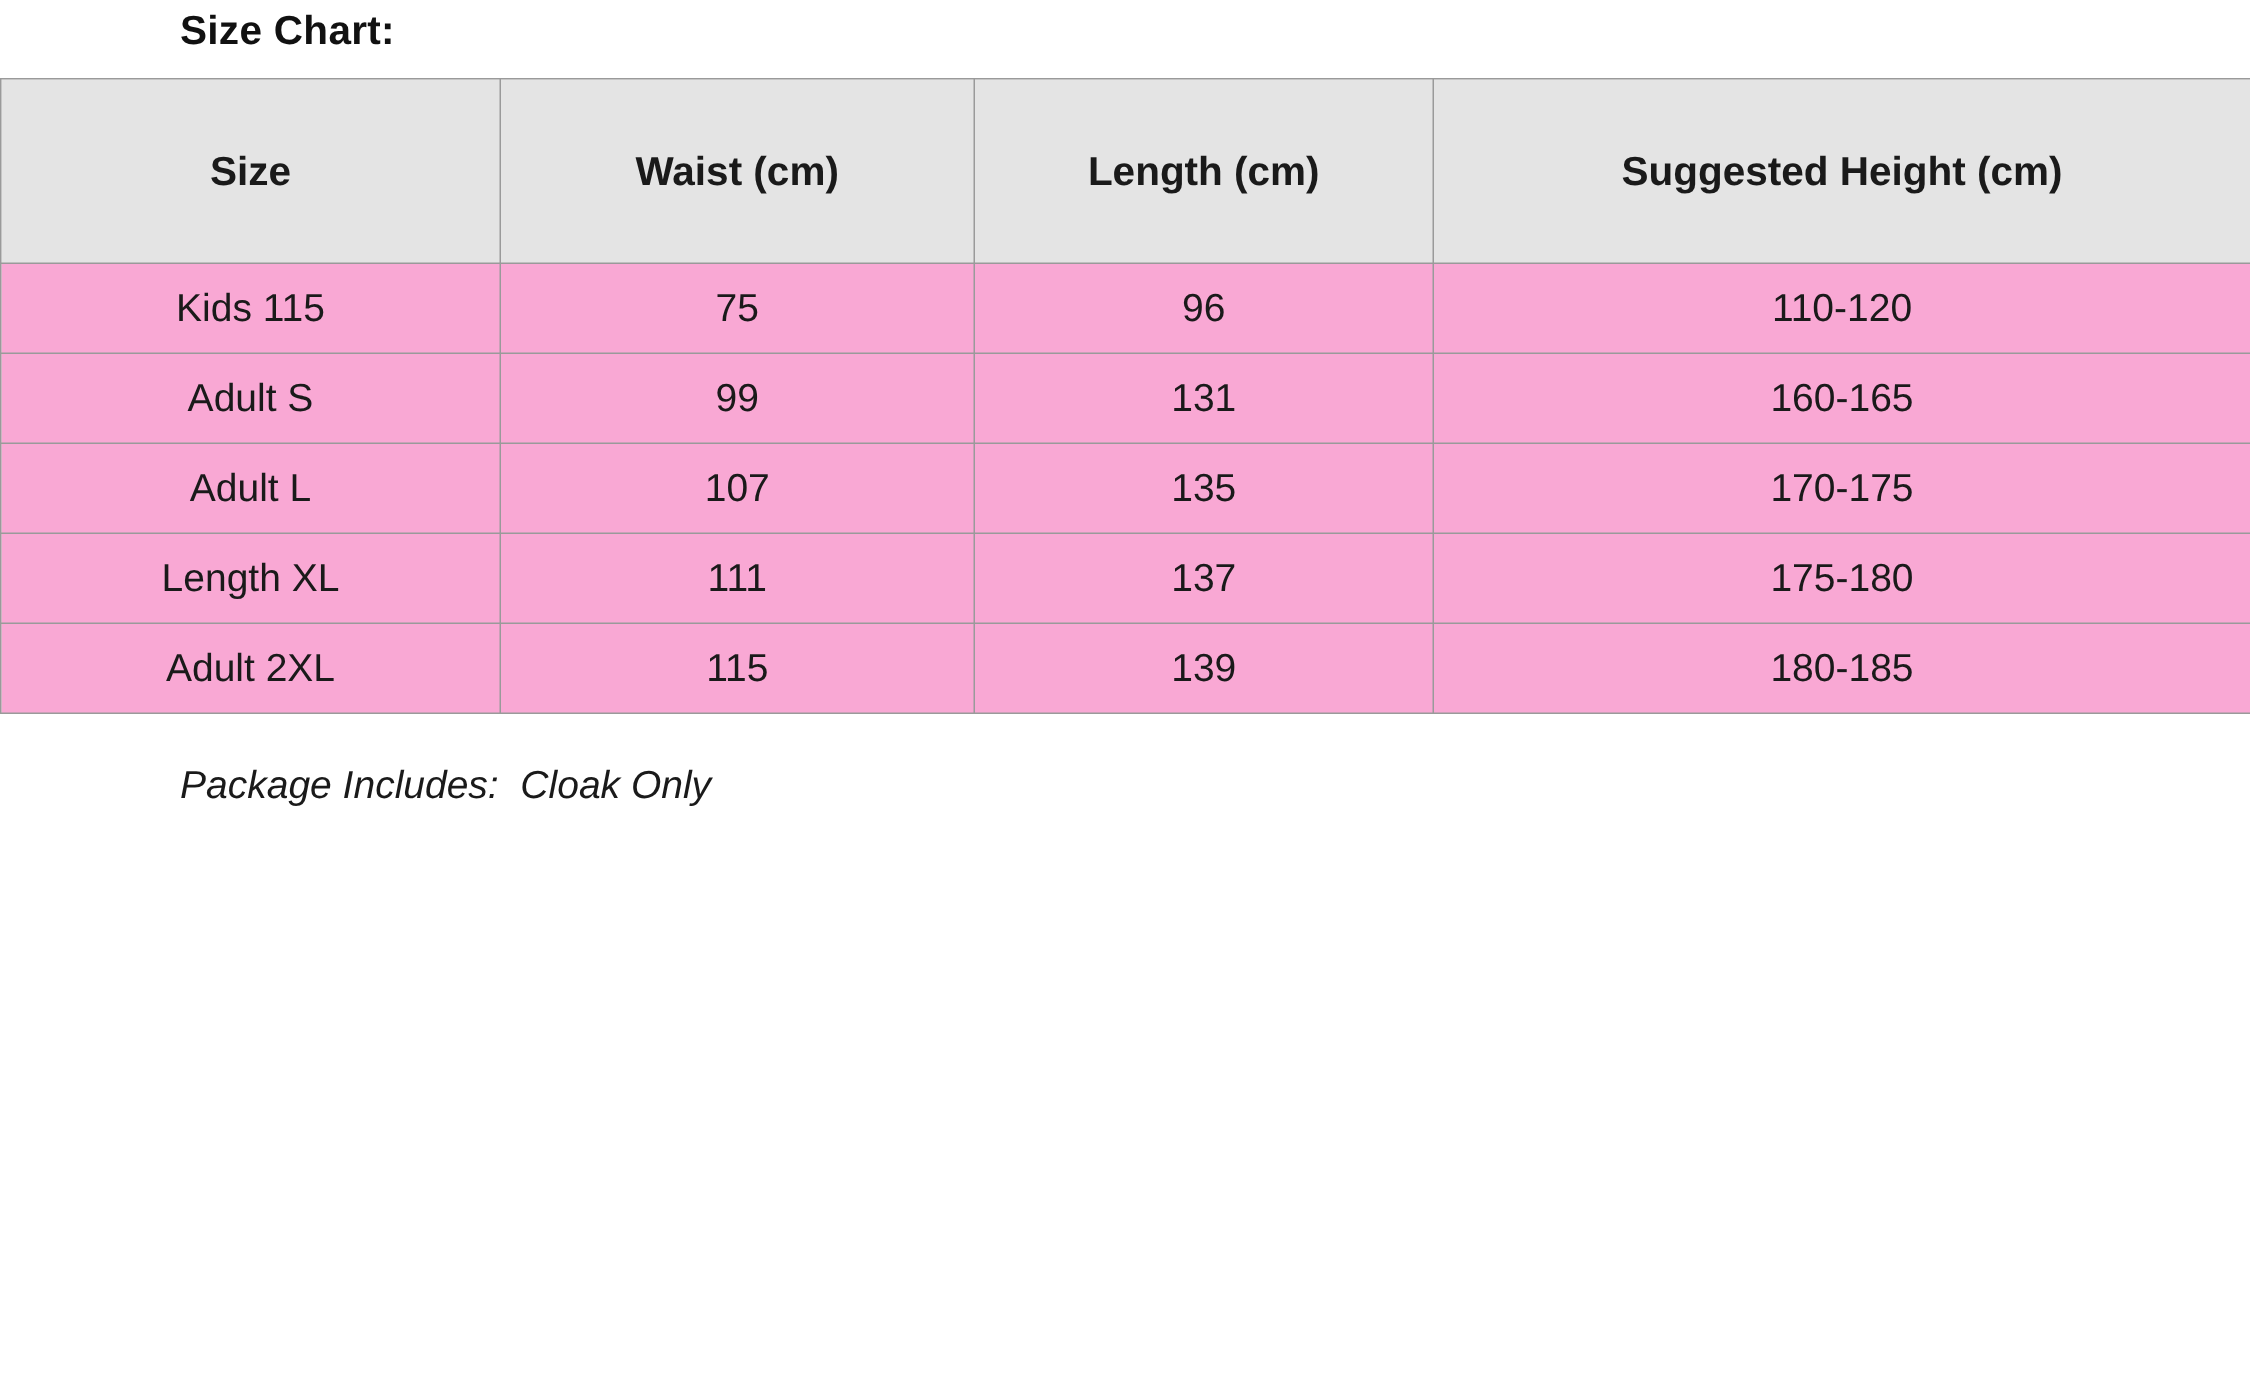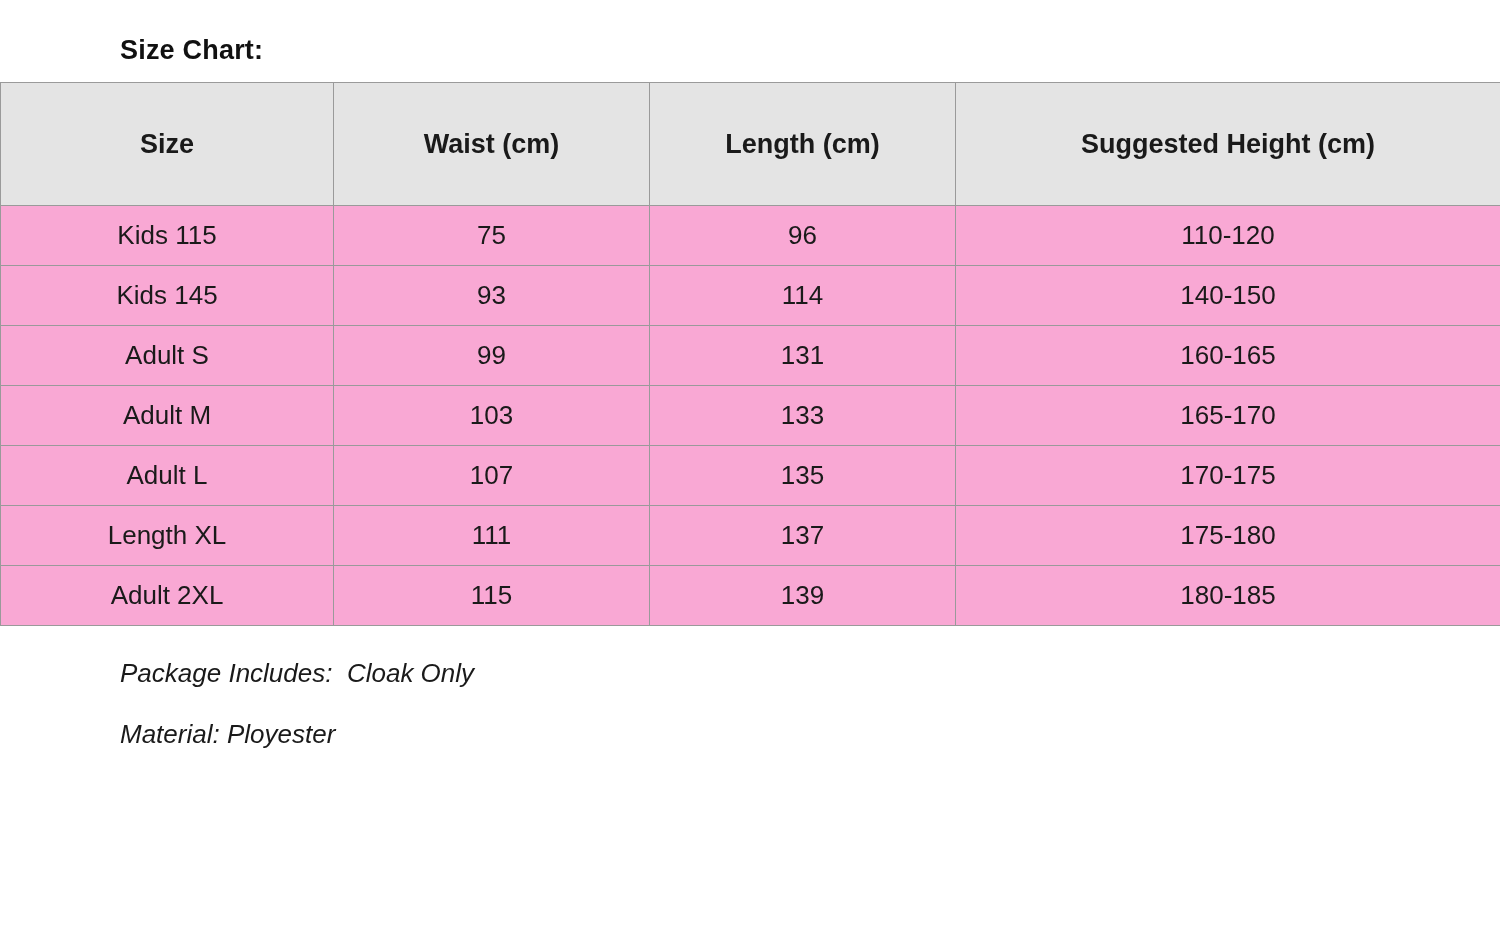--- a/index.html
+++ b/index.html
@@ -20,21 +20,20 @@
     height: 930px;
     box-sizing: border-box;
   }
   .title {
     font-size: 27px;
     font-weight: bold;
     color: #111111;
     padding: 4px 0 0 120px;
     letter-spacing: 0.2px;
     line-height: 1.2;
-    margin-top: 30px;
   }
   table.size-table {
     border-collapse: collapse;
     width: 1500px;
     margin-top: 16px;
     table-layout: fixed;
   }
   table.size-table th,
   table.size-table td {
     border: 1px solid #9a9a9a;
@@ -94,36 +93,24 @@
       </tr>
     </thead>
     <tbody>
       <tr>
         <td>Kids 115</td>
         <td>75</td>
         <td>96</td>
         <td>110-120</td>
       </tr>
       <tr>
-        <td>Kids 145</td>
-        <td>93</td>
-        <td>114</td>
-        <td>140-150</td>
-      </tr>
-      <tr>
         <td>Adult S</td>
         <td>99</td>
         <td>131</td>
         <td>160-165</td>
-      </tr>
-      <tr>
-        <td>Adult M</td>
-        <td>103</td>
-        <td>133</td>
-        <td>165-170</td>
       </tr>
       <tr>
         <td>Adult L</td>
         <td>107</td>
         <td>135</td>
         <td>170-175</td>
       </tr>
       <tr>
         <td>Length XL</td>
         <td>111</td>
@@ -134,16 +121,15 @@
         <td>Adult 2XL</td>
         <td>115</td>
         <td>139</td>
         <td>180-185</td>
       </tr>
     </tbody>
   </table>
 
   <div class="notes">
     <div class="note-line">Package Includes:  Cloak Only</div>
-    <div class="note-line">Material: Ployester</div>
   </div>
 
 </div>
 
 </body></html>

